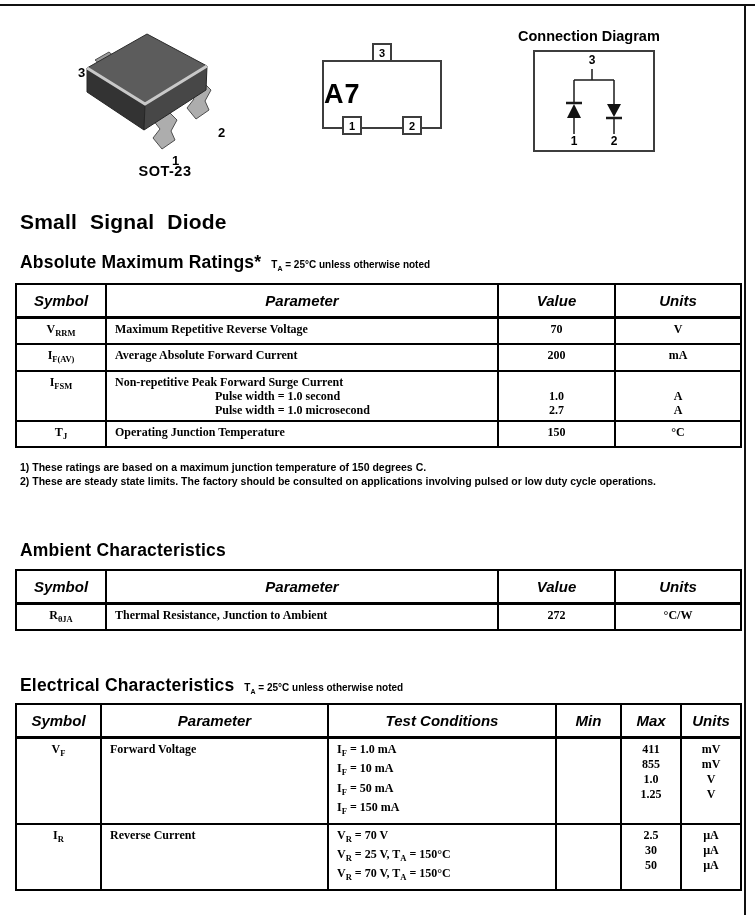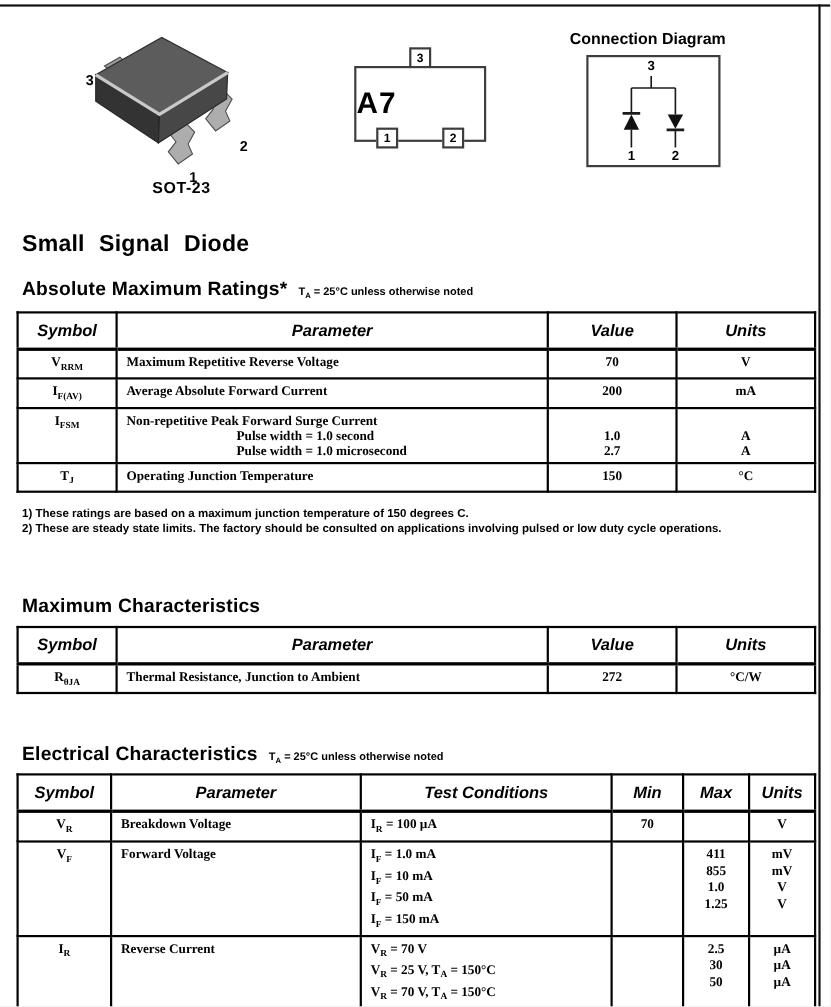--- a/index.html
+++ b/index.html
@@ -220,21 +220,21 @@
       </table>
   </div>
 
   <div class="footnotes">
     <div>1) These ratings are based on a maximum junction temperature of 150 degrees C.</div>
     <div>2) These are steady state limits. The factory should be consulted on applications involving pulsed or low duty cycle operations.</div>
   </div>
 
   <div class="sec thermal-sec">
     <div class="sec-head">
-      <h2>Maximum Characteristics</h2>
+      <h2>Ambient Characteristics</h2>
     </div>
     <table class="ds" id="thermal-table">
         <colgroup>
           <col style="width: 90px;">
           <col style="width: 392px;">
           <col style="width: 117px;">
           <col style="width: 126px;">
         </colgroup>
         <thead>
           <tr>
@@ -283,40 +283,20 @@
             <th>Parameter</th>
             <th>Test Conditions</th>
             <th>Min</th>
             <th>Max</th>
             <th>Units</th>
           </tr>
         </thead>
         <tbody>
           <tr>
             <td class="al-c">
-              <div class="ln">V<sub>R</sub></div>
-            </td>
-            <td class="al-l">
-              <div class="ln">Breakdown Voltage</div>
-            </td>
-            <td class="al-l">
-              <div class="ln">I<sub>R</sub> = 100 µA</div>
-            </td>
-            <td class="al-c">
-              <div class="ln">70</div>
-            </td>
-            <td class="al-c">
-              <div class="ln">&nbsp;</div>
-            </td>
-            <td class="al-c">
-              <div class="ln">V</div>
-            </td>
-          </tr>
-          <tr>
-            <td class="al-c">
               <div class="ln">V<sub>F</sub></div>
             </td>
             <td class="al-l">
               <div class="ln">Forward Voltage</div>
             </td>
             <td class="al-l">
               <div class="ln">I<sub>F</sub> = 1.0 mA</div>
               <div class="ln">I<sub>F</sub> = 10 mA</div>
               <div class="ln">I<sub>F</sub> = 50 mA</div>
               <div class="ln">I<sub>F</sub> = 150 mA</div>

